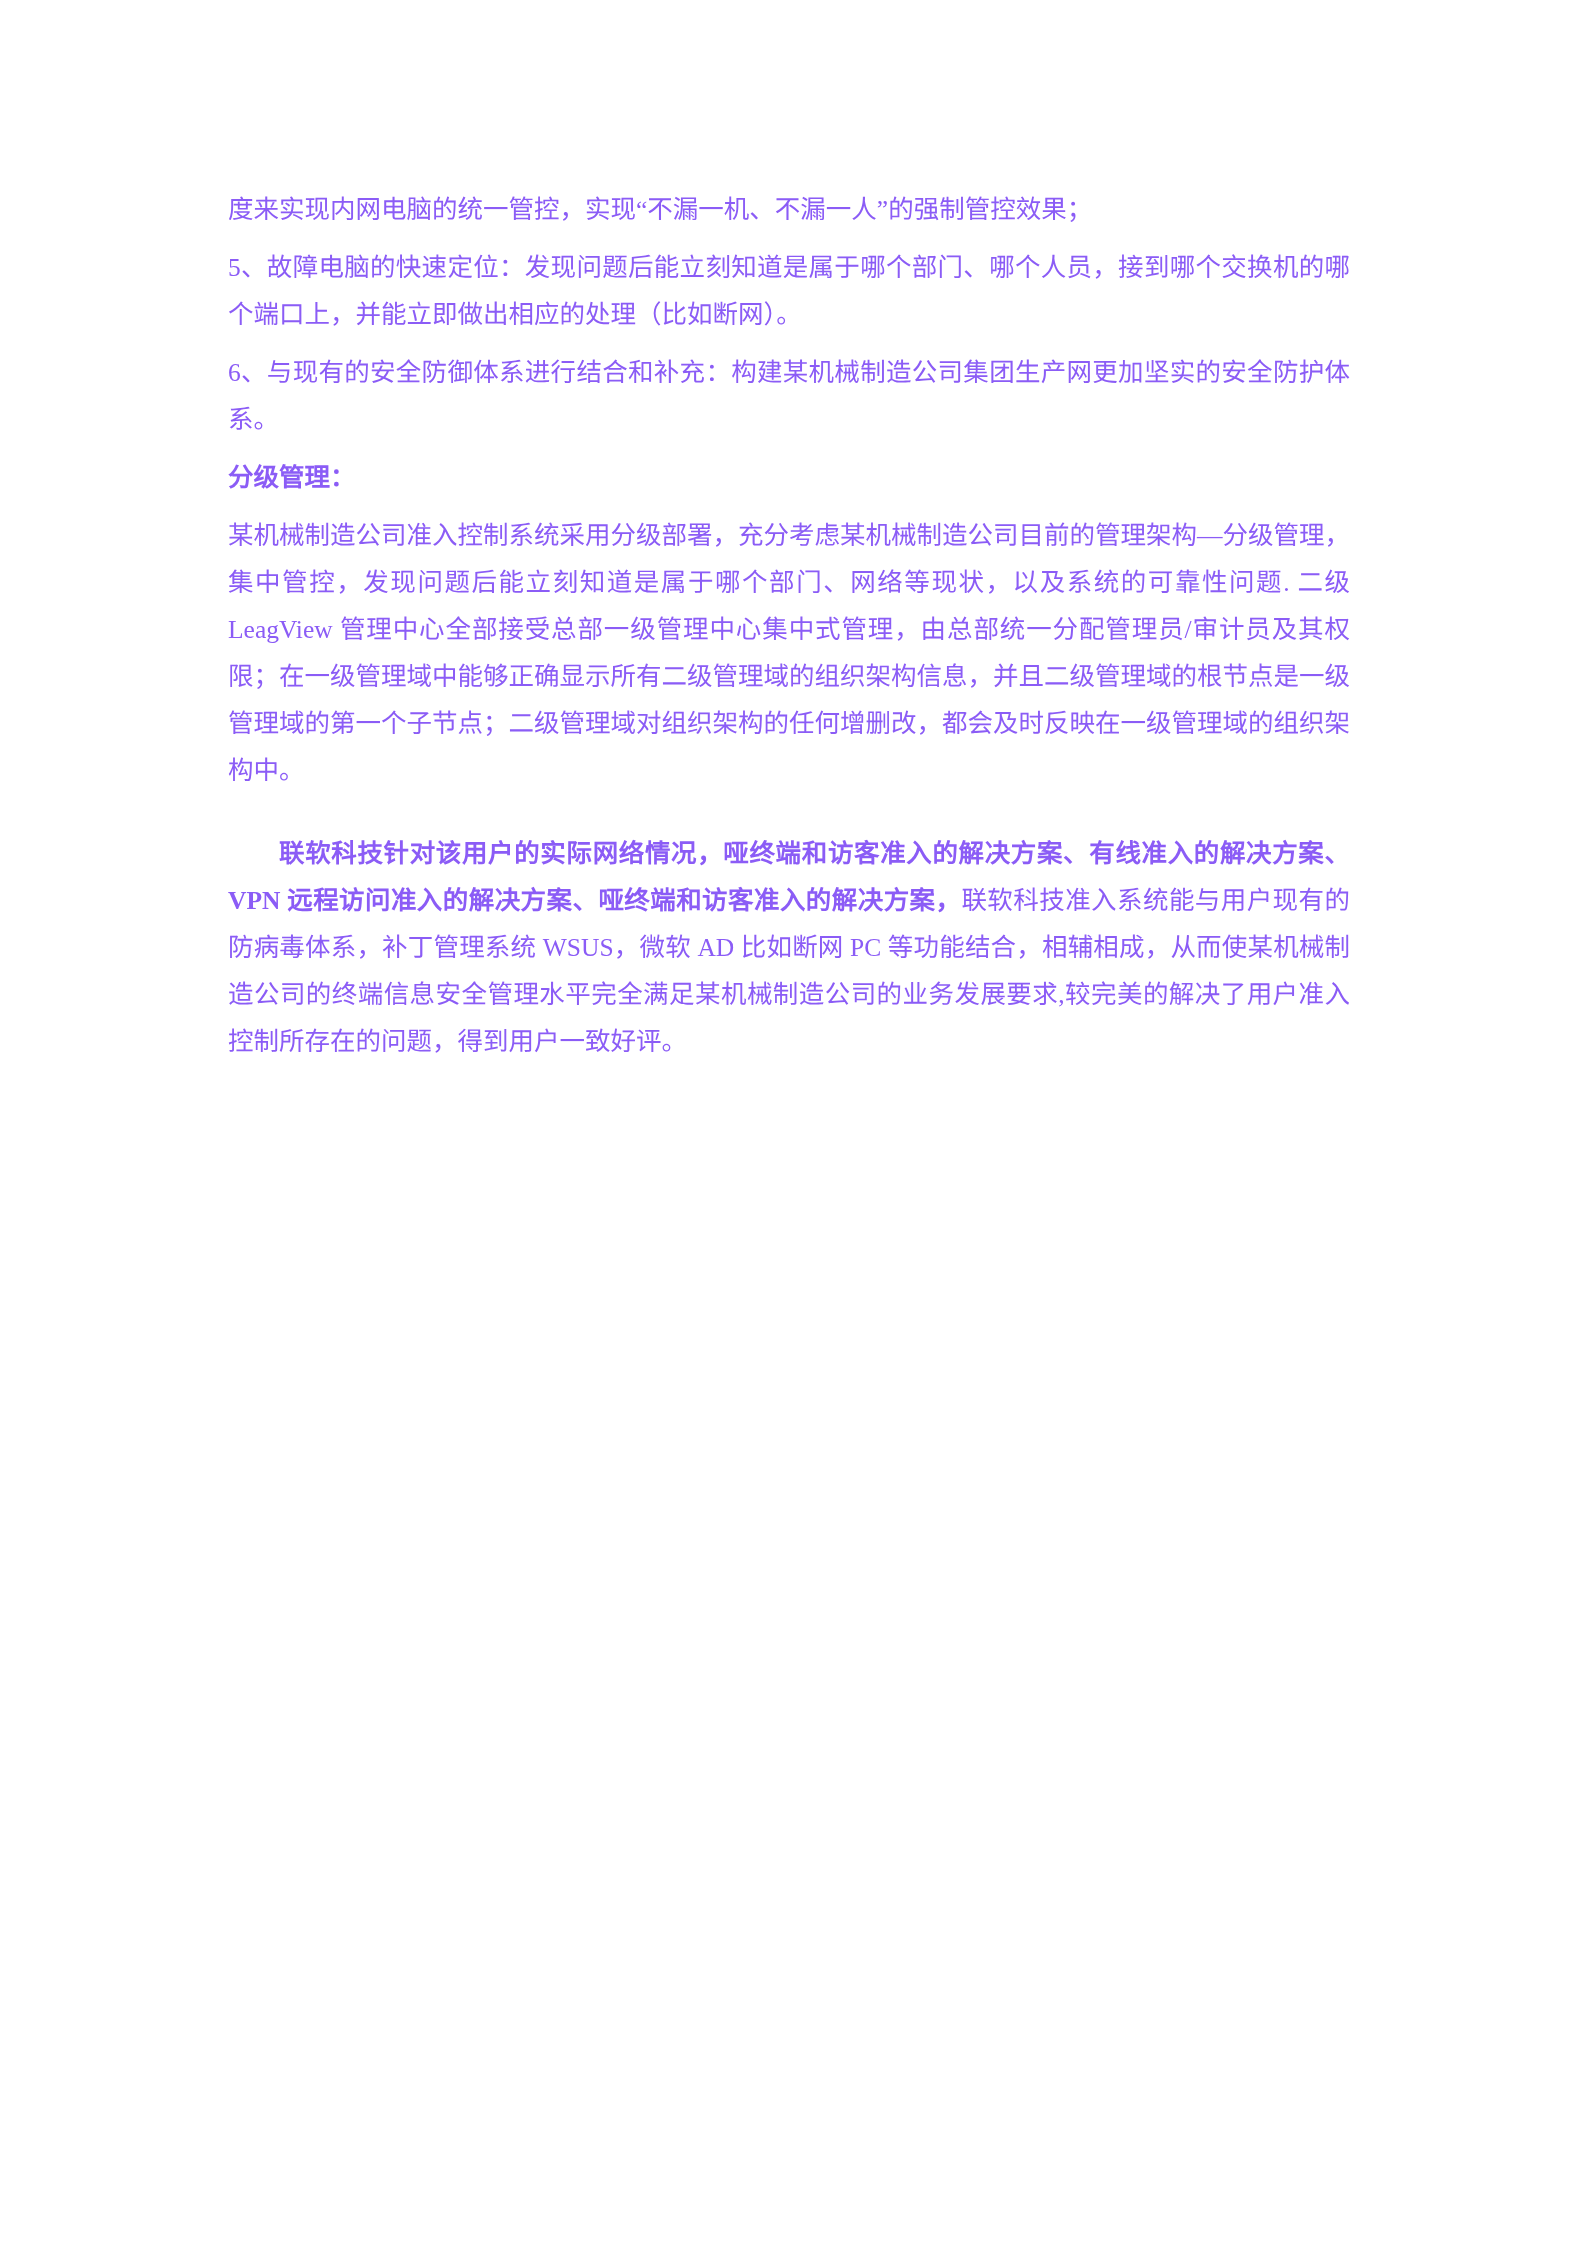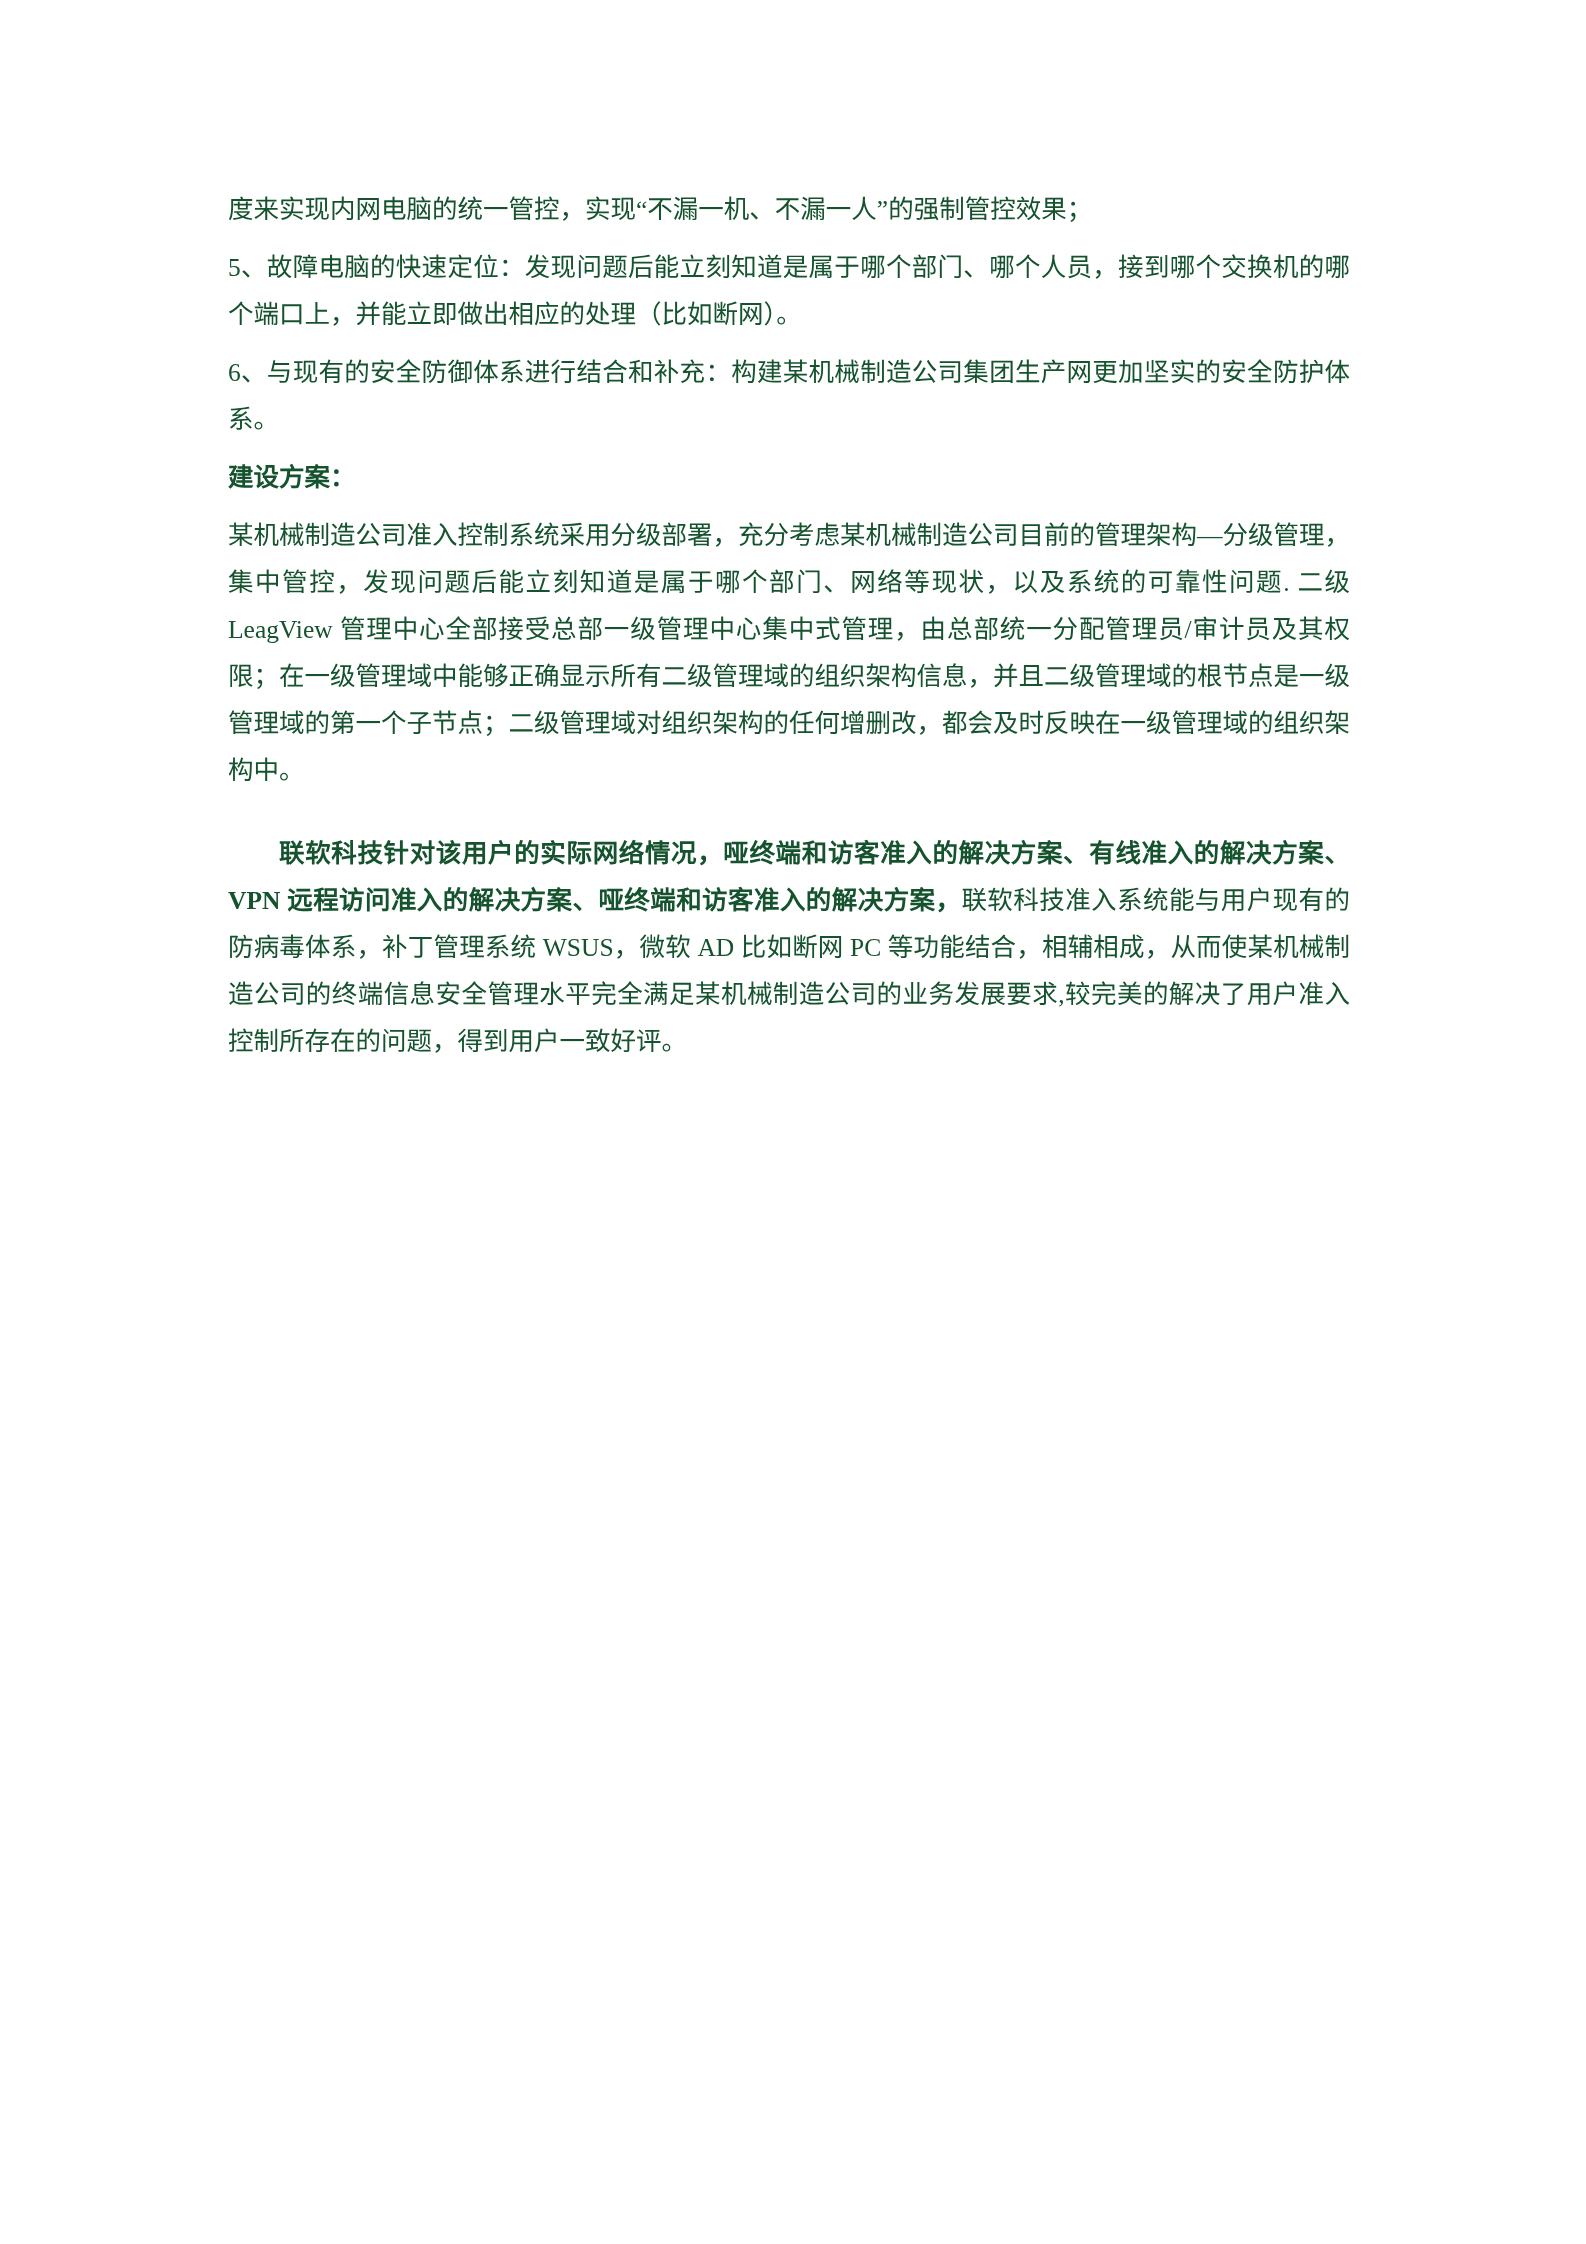--- a/index.html
+++ b/index.html
@@ -22,21 +22,21 @@
     overflow: hidden;
   }
   .content {
     position: absolute;
     left: 228px;
     top: 186px;
     width: 1122px;
   }
   p {
     margin: 0 0 0 0;
-    color: #14532d;
+    color: #8b5cf6;
     font-size: 25.5px;
     line-height: 47px;
     text-align: justify;
     text-justify: inter-ideograph;
   }
   .para-gap {
     margin-bottom: 11px;
   }
   .bold {
     font-weight: bold;
@@ -53,21 +53,21 @@
 
 <div class="page">
   <div class="content">
 
     <p class="para-gap">度来实现内网电脑的统一管控，实现“不漏一机、不漏一人”的强制管控效果；</p>
 
     <p class="para-gap">5、故障电脑的快速定位：发现问题后能立刻知道是属于哪个部门、哪个人员，接到哪个交换机的哪个端口上，并能立即做出相应的处理（比如断网）。</p>
 
     <p class="para-gap">6、与现有的安全防御体系进行结合和补充：构建某机械制造公司集团生产网更加坚实的安全防护体系。</p>
 
-    <p class="bold para-gap">建设方案：</p>
+    <p class="bold para-gap">分级管理：</p>
 
     <p>某机械制造公司准入控制系统采用分级部署，充分考虑某机械制造公司目前的管理架构—分级管理，集中管控，发现问题后能立刻知道是属于哪个部门、网络等现状，以及系统的可靠性问题. 二级 LeagView 管理中心全部接受总部一级管理中心集中式管理，由总部统一分配管理员/审计员及其权限；在一级管理域中能够正确显示所有二级管理域的组织架构信息，并且二级管理域的根节点是一级管理域的第一个子节点；二级管理域对组织架构的任何增删改，都会及时反映在一级管理域的组织架构中。</p>
 
     <div class="spacer-lg"></div>
 
     <p class="block-indent"><span class="bold">联软科技针对该用户的实际网络情况，哑终端和访客准入的解决方案、有线准入的解决方案、VPN 远程访问准入的解决方案、哑终端和访客准入的解决方案，</span><span>联软科技准入系统能与用户现有的防病毒体系，补丁管理系统 WSUS，微软 AD 比如断网 PC 等功能结合，相辅相成，从而使某机械制造公司的终端信息安全管理水平完全满足某机械制造公司的业务发展要求,较完美的解决了用户准入控制所存在的问题，得到用户一致好评。</span></p>
 
 
   </div>
 </div>

